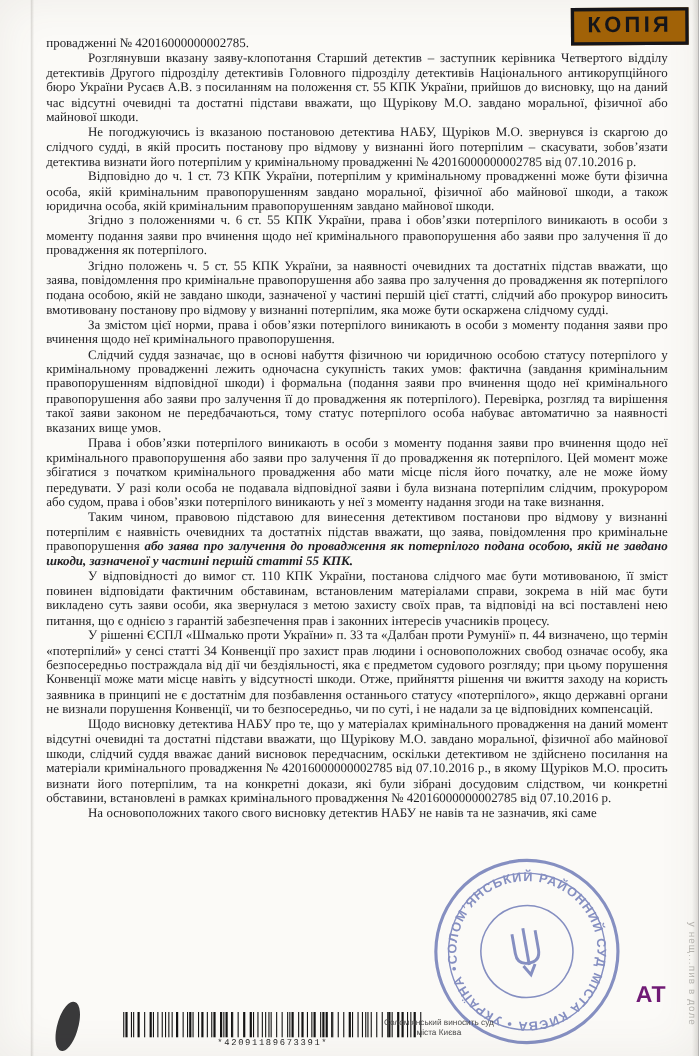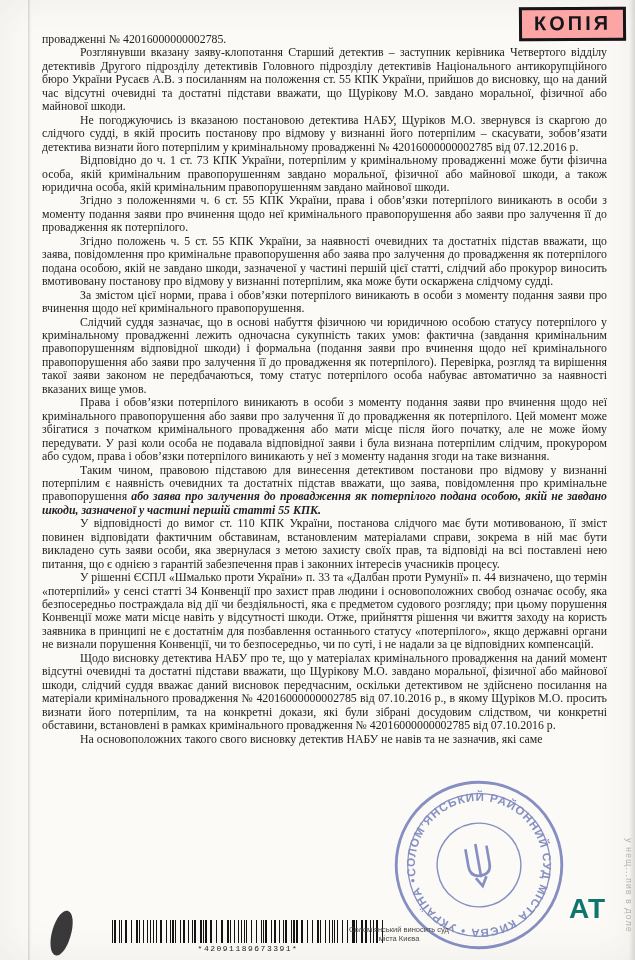--- a/index.html
+++ b/index.html
@@ -21,21 +21,21 @@
     content:"";position:absolute;right:0;top:0;bottom:0;width:6px;
     background:linear-gradient(270deg, rgba(60,55,45,.15), rgba(60,55,45,0));
     pointer-events:none;
   }
   .copy-stamp{
     position:absolute;top:7px;right:9px;
     border:3px solid #15151a;
     padding:2px 12px 3px 12px;
     font-family:"Liberation Sans", sans-serif;
     font-weight:bold;font-size:20px;letter-spacing:3px;
-    color:#15151a;background:#fca5a5;
+    color:#15151a;background:#a16207;
     transform:rotate(-.4deg);
   }
   .doc-body{
     position:absolute;left:42px;right:28px;top:33px;
     font-size:11.8px;line-height:13.45px;
     text-align:justify;color:#232327;
   }
   .para{margin:0;text-indent:38px;}
   .para.no-indent{text-indent:0;}
   .seg-bold{font-weight:bold;font-style:italic;}
@@ -61,40 +61,40 @@
   }
   .side-watermark{
     position:absolute;right:1px;top:838px;
     writing-mode:vertical-rl;
     font-family:"Liberation Sans", sans-serif;
     font-size:9px;color:#b5b3ae;letter-spacing:1px;
   }
   .corner-watermark{
     position:absolute;right:30px;top:893px;
     font-family:"Liberation Sans", sans-serif;
-    font-weight:bold;font-size:28px;color:#0f766e;
+    font-weight:bold;font-size:21px;color:#701a75;
   }
   .ink-blob{
     position:absolute;left:52px;top:910px;width:19px;height:46px;
     background:#1e1e20;border-radius:48% 52% 46% 54%;
     transform:rotate(17deg);opacity:.88;
   }
 </style>
 </head>
 <body>
 
 <div class="page">
 
   <div class="copy-stamp">КОПІЯ</div>
 
   <div class="doc-body">
 
   <p class="para no-indent"><span>провадженні № 42016000000002785.</span></p>
       <p class="para"><span>Розглянувши вказану заяву-клопотання Старший детектив – заступник керівника Четвертого відділу детективів Другого підрозділу детективів Головного підрозділу детективів Національного антикорупційного бюро України Русаєв А.В. з посиланням на положення ст. 55 КПК України, прийшов до висновку, що на даний час відсутні очевидні та достатні підстави вважати, що Щурікову М.О. завдано моральної, фізичної або майнової шкоди.</span></p>
-      <p class="para"><span>Не погоджуючись із вказаною постановою детектива НАБУ, Щуріков М.О. звернувся із скаргою до слідчого судді, в якій просить постанову про відмову у визнанні його потерпілим – скасувати, зобов’язати детектива визнати його потерпілим у кримінальному провадженні № 42016000000002785 від 07.12.2016 р.</span></p>
+      <p class="para"><span>Не погоджуючись із вказаною постановою детектива НАБУ, Щуріков М.О. звернувся із скаргою до слідчого судді, в якій просить постанову про відмову у визнанні його потерпілим – скасувати, зобов’язати детектива визнати його потерпілим у кримінальному провадженні № 42016000000002785 від 07.10.2016 р.</span></p>
       <p class="para"><span>Відповідно до ч. 1 ст. 73 КПК України, потерпілим у кримінальному провадженні може бути фізична особа, якій кримінальним правопорушенням завдано моральної, фізичної або майнової шкоди, а також юридична особа, якій кримінальним правопорушенням завдано майнової шкоди.</span></p>
       <p class="para"><span>Згідно з положеннями ч. 6 ст. 55 КПК України, права і обов’язки потерпілого виникають в особи з моменту подання заяви про вчинення щодо неї кримінального правопорушення або заяви про залучення її до провадження як потерпілого.</span></p>
       <p class="para"><span>Згідно положень ч. 5 ст. 55 КПК України, за наявності очевидних та достатніх підстав вважати, що заява, повідомлення про кримінальне правопорушення або заява про залучення до провадження як потерпілого подана особою, якій не завдано шкоди, зазначеної у частині першій цієї статті, слідчий або прокурор виносить вмотивовану постанову про відмову у визнанні потерпілим, яка може бути оскаржена слідчому судді.</span></p>
       <p class="para"><span>За змістом цієї норми, права і обов’язки потерпілого виникають в особи з моменту подання заяви про вчинення щодо неї кримінального правопорушення.</span></p>
       <p class="para"><span>Слідчий суддя зазначає, що в основі набуття фізичною чи юридичною особою статусу потерпілого у кримінальному провадженні лежить одночасна сукупність таких умов: фактична (завдання кримінальним правопорушенням відповідної шкоди) і формальна (подання заяви про вчинення щодо неї кримінального правопорушення або заяви про залучення її до провадження як потерпілого). Перевірка, розгляд та вирішення такої заяви законом не передбачаються, тому статус потерпілого особа набуває автоматично за наявності вказаних вище умов.</span></p>
       <p class="para"><span>Права і обов’язки потерпілого виникають в особи з моменту подання заяви про вчинення щодо неї кримінального правопорушення або заяви про залучення її до провадження як потерпілого. Цей момент може збігатися з початком кримінального провадження або мати місце після його початку, але не може йому передувати. У разі коли особа не подавала відповідної заяви і була визнана потерпілим слідчим, прокурором або судом, права і обов’язки потерпілого виникають у неї з моменту надання згоди на таке визнання.</span></p>
       <p class="para"><span>Таким чином, правовою підставою для винесення детективом постанови про відмову у визнанні потерпілим є наявність очевидних та достатніх підстав вважати, що заява, повідомлення про кримінальне правопорушення </span><span class="seg-bold">або заява про залучення до провадження як потерпілого подана особою, якій не завдано шкоди, зазначеної у частині першій статті 55 КПК.</span></p>
       <p class="para"><span>У відповідності до вимог ст. 110 КПК України, постанова слідчого має бути мотивованою, її зміст повинен відповідати фактичним обставинам, встановленим матеріалами справи, зокрема в ній має бути викладено суть заяви особи, яка звернулася з метою захисту своїх прав, та відповіді на всі поставлені нею питання, що є однією з гарантій забезпечення прав і законних інтересів учасників процесу.</span></p>
       <p class="para"><span>У рішенні ЄСПЛ «Шмалько проти України» п. 33 та «Далбан проти Румунії» п. 44 визначено, що термін «потерпілий» у сенсі статті 34 Конвенції про захист прав людини і основоположних свобод означає особу, яка безпосередньо постраждала від дії чи бездіяльності, яка є предметом судового розгляду; при цьому порушення Конвенції може мати місце навіть у відсутності шкоди. Отже, прийняття рішення чи вжиття заходу на користь заявника в принципі не є достатнім для позбавлення останнього статусу «потерпілого», якщо державні органи не визнали порушення Конвенції, чи то безпосередньо, чи по суті, і не надали за це відповідних компенсацій.</span></p>
       <p class="para"><span>Щодо висновку детектива НАБУ про те, що у матеріалах кримінального провадження на даний момент відсутні очевидні та достатні підстави вважати, що Щурікову М.О. завдано моральної, фізичної або майнової шкоди, слідчий суддя вважає даний висновок передчасним, оскільки детективом не здійснено посилання на матеріали кримінального провадження № 42016000000002785 від 07.10.2016 р., в якому Щуріков М.О. просить визнати його потерпілим, та на конкретні докази, які були зібрані досудовим слідством, чи конкретні обставини, встановлені в рамках кримінального провадження № 42016000000002785 від 07.10.2016 р.</span></p>

